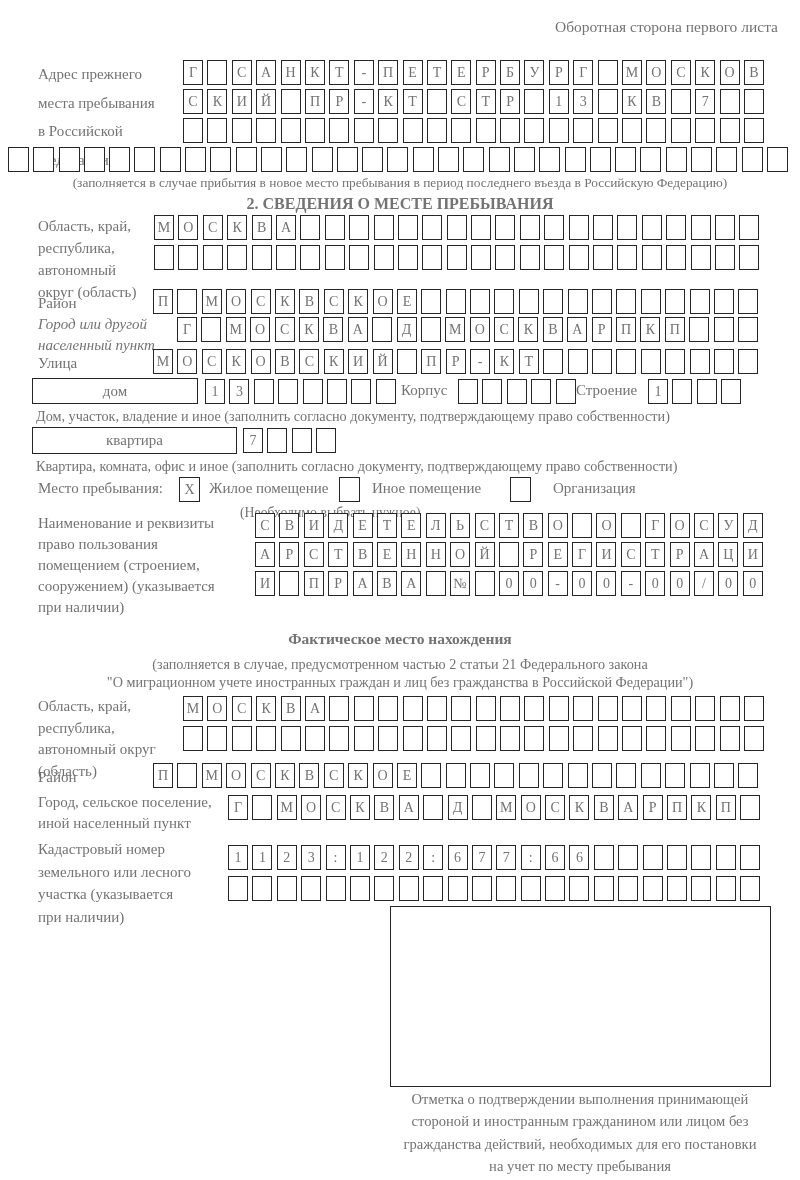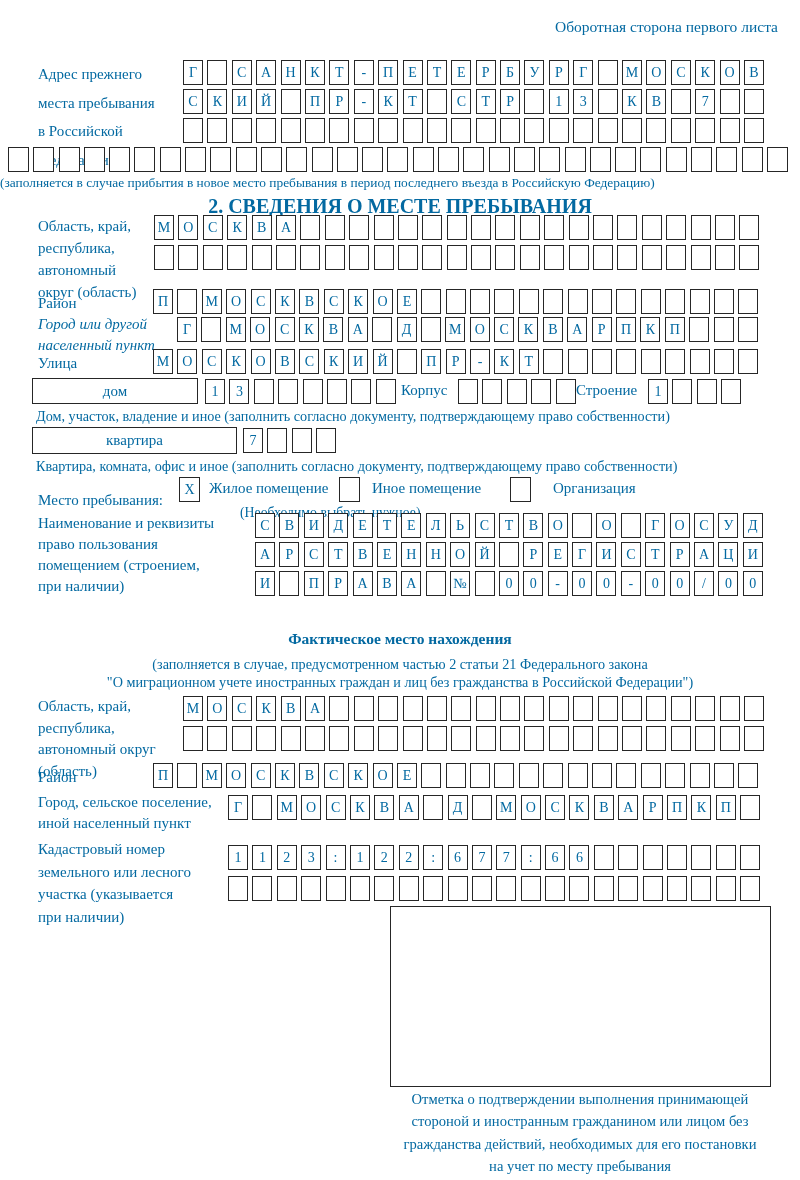--- a/index.html
+++ b/index.html
@@ -1,33 +1,33 @@
 <!DOCTYPE html>
 <html><head>
 <meta charset="utf-8">
 <style>
   html,body{margin:0;padding:0;background:#ffffff;}
   #page{
     position:relative;width:800px;height:1180px;background:#ffffff;
-    font-family:"Liberation Serif","DejaVu Serif",serif;color:#0369a1;overflow:hidden;
+    font-family:"Liberation Serif","DejaVu Serif",serif;color:#737373;overflow:hidden;
   }
   .hnote{position:absolute;top:18px;right:22px;font-size:15.5px;}
   .lbl{position:absolute;font-size:15px;}
   .lines div{white-space:nowrap;}
   .cellrow{position:absolute;display:flex;gap:4.4px;}
   .cellrow .cell{
     flex:0 0 auto;width:20px;height:25px;box-sizing:border-box;
     border:1.6px solid #262626;display:flex;align-items:center;justify-content:center;
     font-size:14px;line-height:1;background:#fff;
   }
   .cellrow.wide-row{gap:4.3px;}
   .cellrow.wide-row .cell{width:21px;}
   .cap{position:absolute;font-size:13.4px;}
-  .center{left:0;width:800px;}
-  .sect-title{position:absolute;left:0;width:800px;text-align:center;font-weight:bold;font-size:20px;}
+  .center{left:0;width:800px;text-align:center;}
+  .sect-title{position:absolute;left:0;width:800px;text-align:center;font-weight:bold;font-size:16px;}
   .boxlabel{
     position:absolute;box-sizing:border-box;border:1.8px solid #262626;
     display:flex;align-items:center;justify-content:center;font-size:15px;background:#fff;
   }
   .chk{
     position:absolute;width:21px;height:25px;box-sizing:border-box;border:1.6px solid #262626;
     display:flex;align-items:center;justify-content:center;font-size:14px;background:#fff;
   }
   .stamp{position:absolute;border:1.8px solid #262626;background:#fff;}
   .stampcap{position:absolute;font-size:14.6px;text-align:center;line-height:22.3px;}
@@ -342,39 +342,40 @@
 
   <div class="boxlabel" style="left:32px;top:427px;width:205px;height:27px;">квартира</div>
   <div class="cellrow" style="left:243px;top:428px;">
       <span class="cell">7</span>
       <span class="cell"></span>
       <span class="cell"></span>
       <span class="cell"></span>
     </div>
   <div class="cap" style="left:36px;top:458px;font-size:14.2px;">Квартира, комната, офис и иное (заполнить согласно документу, подтверждающему право собственности)</div>
 
-  <div class="lbl" style="left:38px;top:480px;margin-top:12px;">Место пребывания:</div>
+  <div class="lbl" style="left:38px;top:480px;">Место пребывания:</div>
   <div class="chk" style="left:179px;top:477px;">
     <span>X</span>
   </div>
   <div class="lbl" style="left:209px;top:480px;">Жилое помещение</div>
   <div class="chk" style="left:339px;top:477px;">
     <span></span>
   </div>
   <div class="lbl" style="left:372px;top:480px;">Иное помещение</div>
   <div class="chk" style="left:510px;top:477px;">
     <span></span>
   </div>
   <div class="lbl" style="left:553px;top:480px;text-align:right;">Организация</div>
   <div class="cap" style="left:240px;top:505px;font-size:13.8px;">(Необходимо выбрать нужное)</div>
 
   <div class="lbl lines" style="left:38px;top:513px;line-height:21px;">
       <div>Наименование и реквизиты</div>
       <div>право пользования</div>
       <div>помещением (строением,</div>
+      <div>сооружением) (указывается</div>
       <div>при наличии)</div>
     </div>
   <div class="cellrow" style="left:255px;top:513px;">
       <span class="cell">С</span>
       <span class="cell">В</span>
       <span class="cell">И</span>
       <span class="cell">Д</span>
       <span class="cell">Е</span>
       <span class="cell">Т</span>
       <span class="cell">Е</span>

